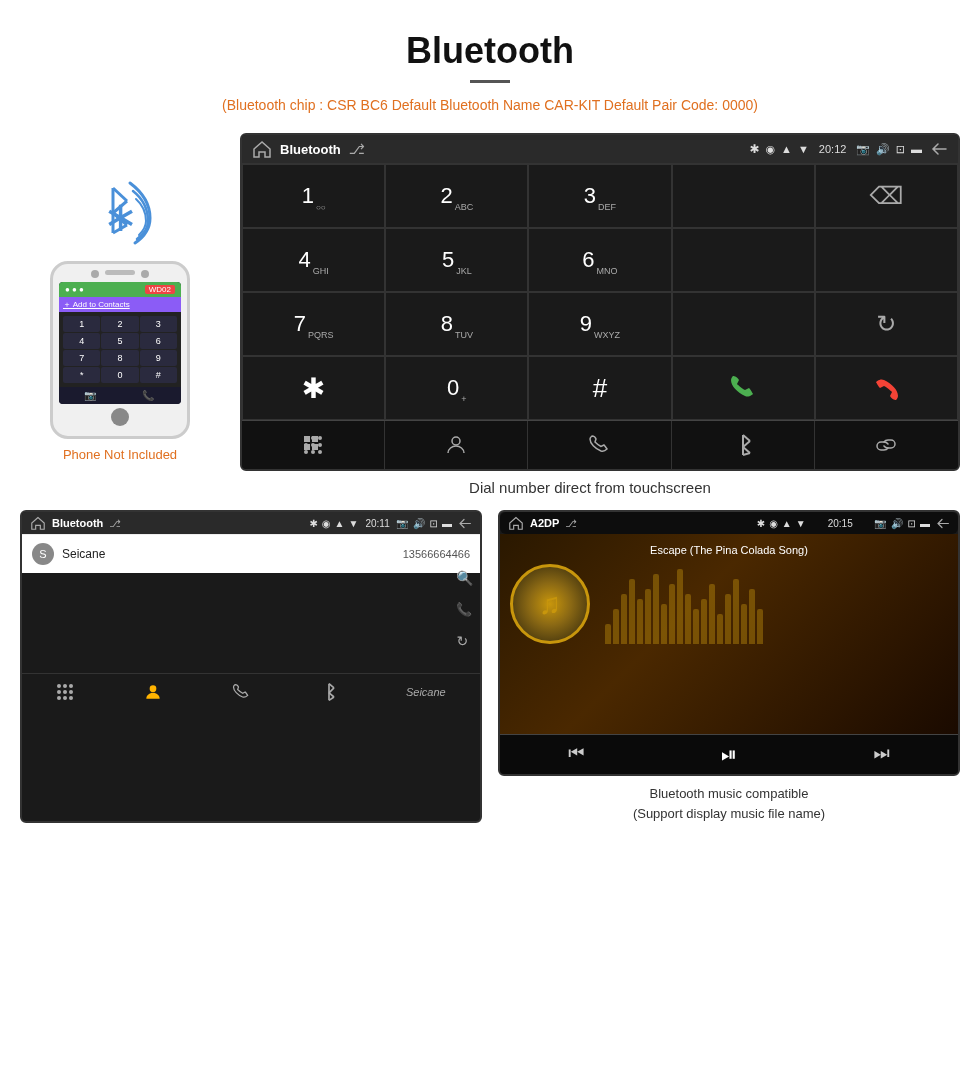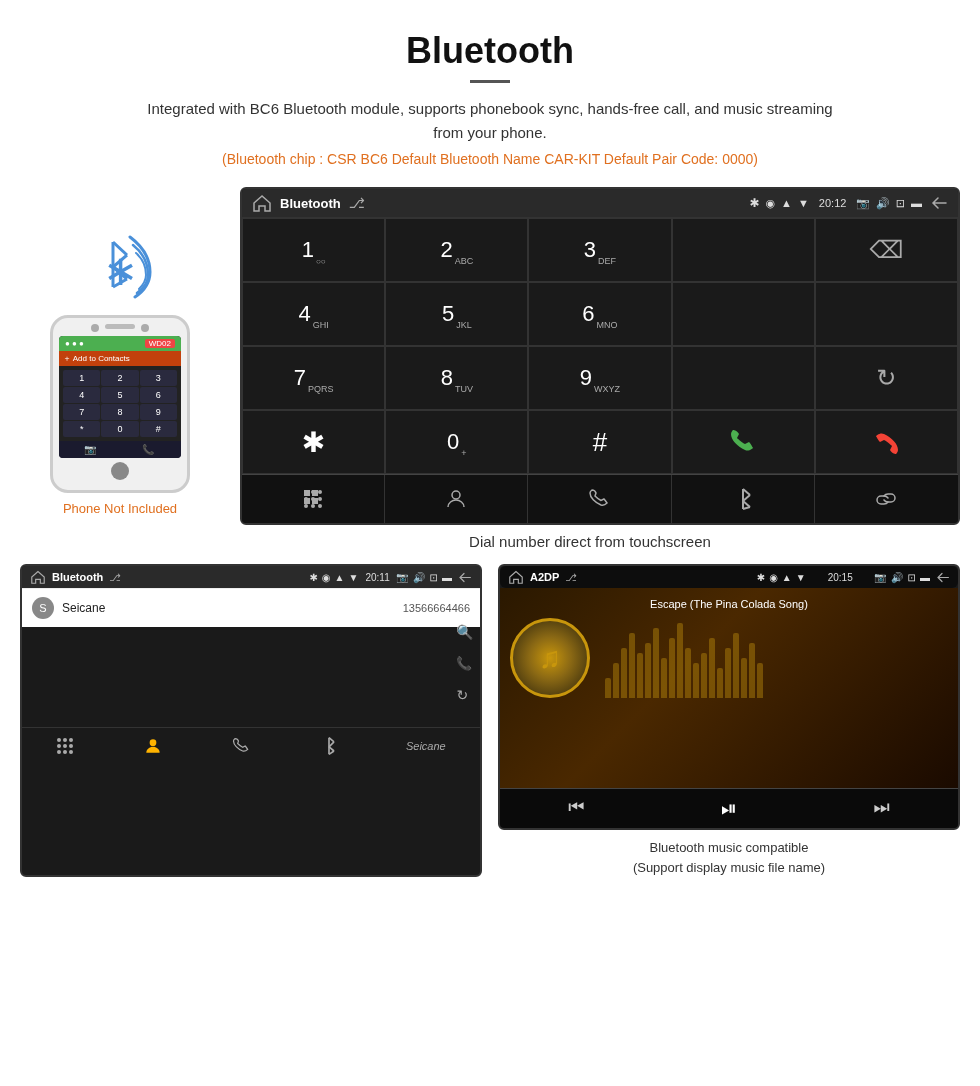--- a/index.html
+++ b/index.html
@@ -371,21 +371,20 @@
       color: #aaa;
       font-size: 14px;
     }
   </style>
 </head>
 <body>
 
 <div class="page-header">
   <span class="page-title">Bluetooth</span>
   <div class="title-divider"></div>
-  <p class="page-description">Integrated with BC6 Bluetooth module, supports phonebook sync, hands-free call, and music streaming from your phone.</p>
   <p class="tech-specs">(Bluetooth chip : CSR BC6    Default Bluetooth Name CAR-KIT    Default Pair Code: 0000)</p>
 </div>
 
 <div class="main-content">
 
   <div class="phone-section">
 
     <div style="position:relative; width:90px; height:90px; margin-bottom:8px;">
       
       <svg width="90" height="90" viewBox="0 0 90 90">
@@ -407,21 +406,21 @@
       <div class="phone-top-bar">
         <div style="width:8px;height:8px;border-radius:50%;background:#aaa;margin-right:6px;"></div>
         <div class="phone-speaker"></div>
         <div style="width:8px;height:8px;border-radius:50%;background:#aaa;margin-left:6px;"></div>
       </div>
       <div class="phone-screen">
         <div class="phone-screen-top">
           <span style="font-size:8px;">● ● ●</span>
           <span style="font-size:8px;background:#ef4444;padding:0 4px;border-radius:2px;">WD02</span>
         </div>
-        <div style="background:#c2410c;padding:2px 4px;font-size:8px;color:white;">
+        <div style="background:#8b5cf6;padding:2px 4px;font-size:8px;color:white;text-decoration:underline;">
           ＋ Add to Contacts
         </div>
         <div class="phone-keypad">
           <div class="phone-key">1</div>
             <div class="phone-key">2</div>
             <div class="phone-key">3</div>
           <div class="phone-key">4</div>
             <div class="phone-key">5</div>
             <div class="phone-key">6</div>
           <div class="phone-key">7</div>

